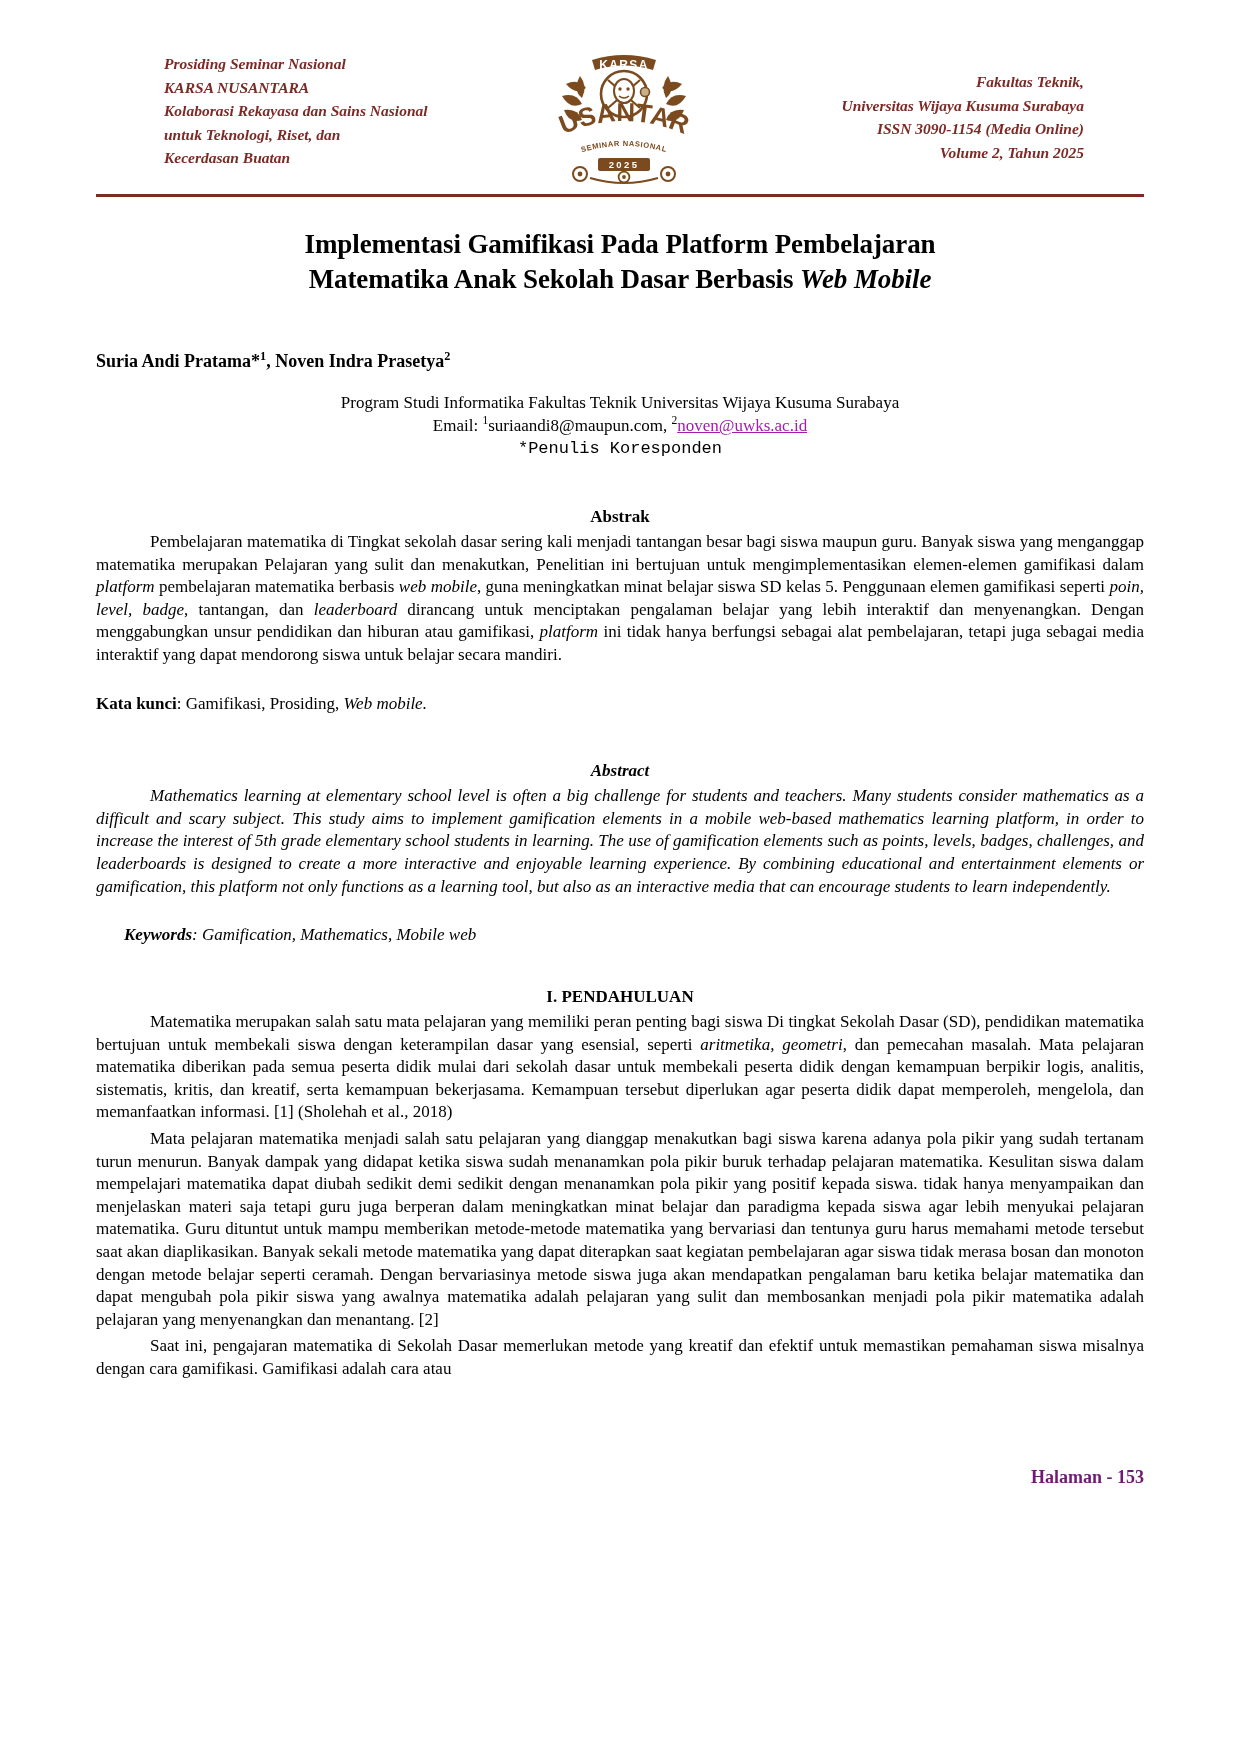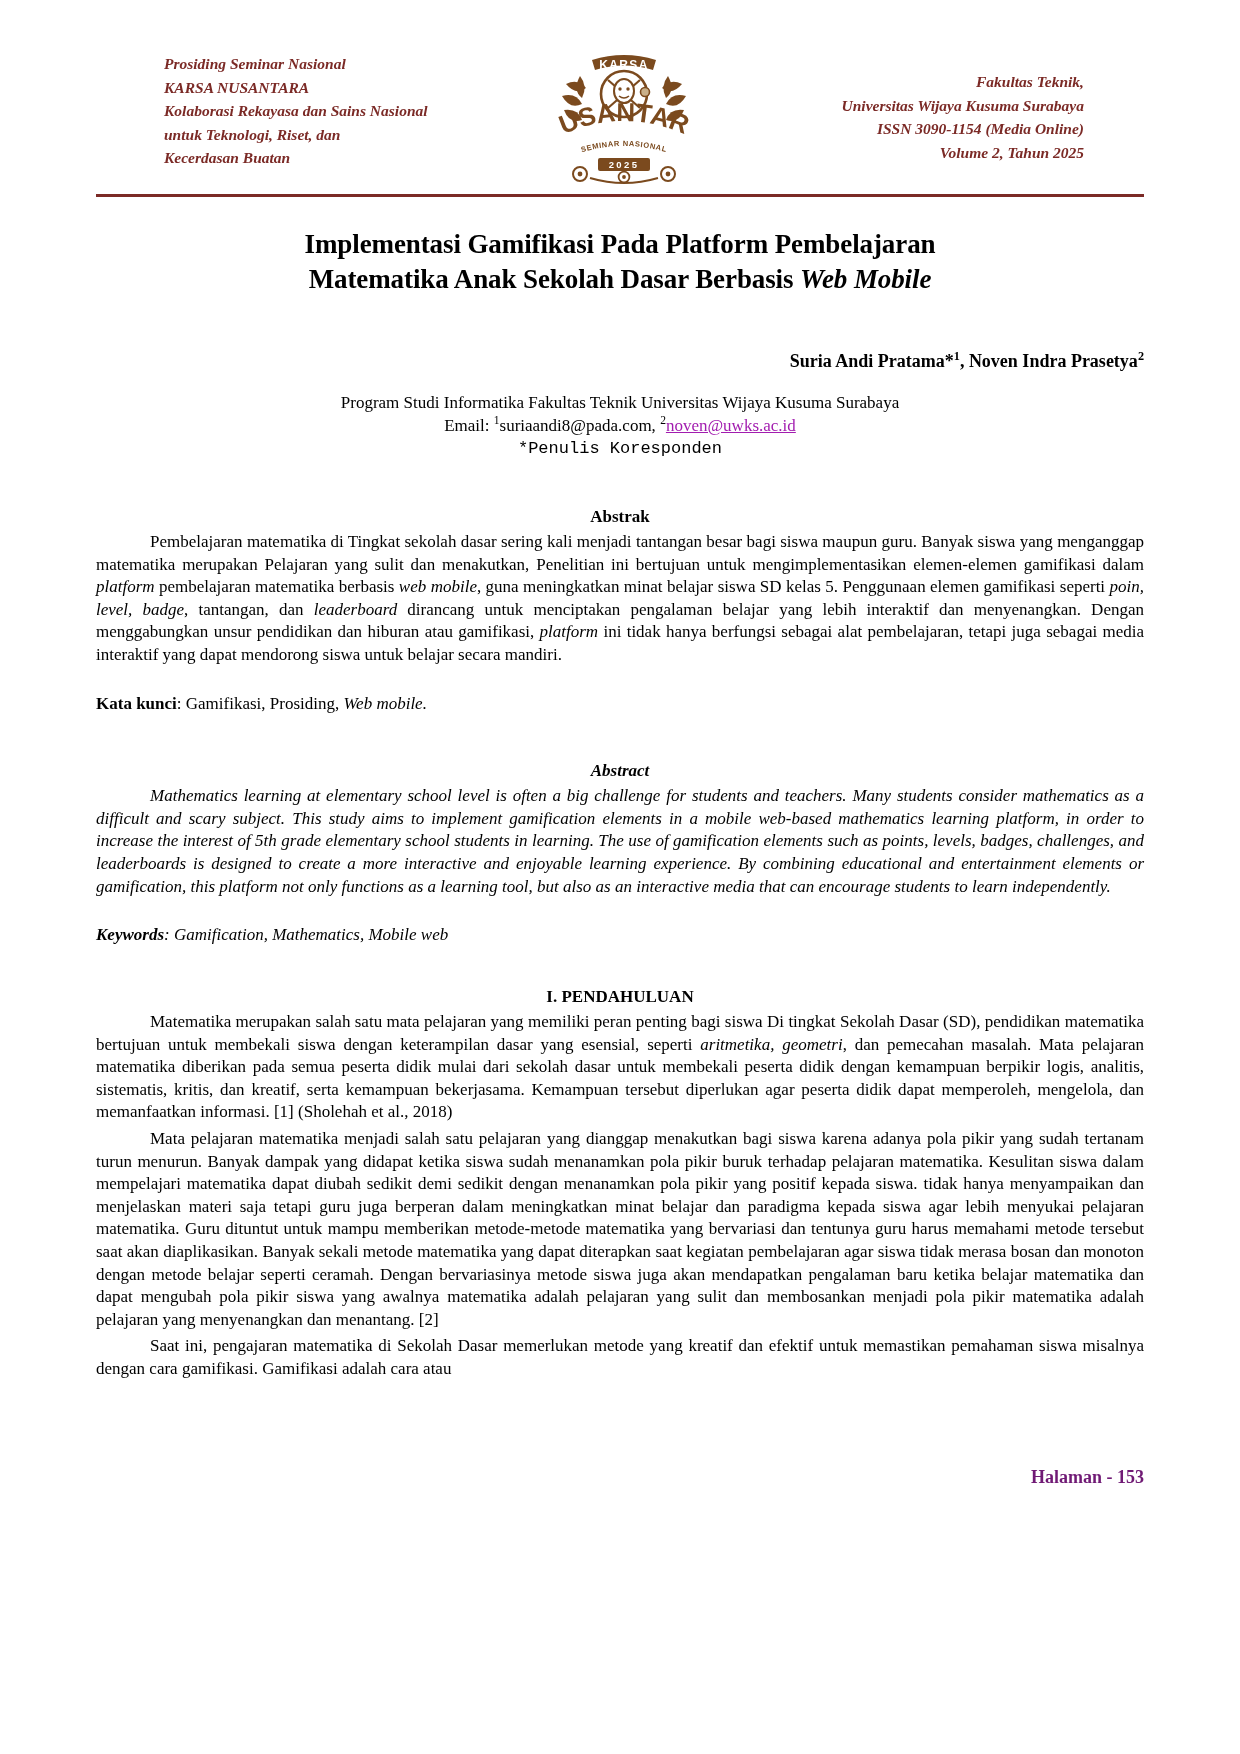--- a/index.html
+++ b/index.html
@@ -75,21 +75,21 @@
     font-size: 27px;
     font-weight: bold;
     line-height: 1.3;
     margin: 30px 54px 0 54px;
     letter-spacing: -0.1px;
   }
   .title .it { font-style: italic; }
 
   
   .authors {
-    text-align: right;
+    text-align: left;
     font-size: 18px;
     font-weight: bold;
     margin-top: 54px;
   }
   .affil {
     text-align: center;
     font-size: 17px;
     margin-top: 20px;
     line-height: 1.35;
   }
@@ -130,21 +130,21 @@
   .para .it { font-style: italic; }
 
   .kw {
     font-size: 17px;
     line-height: 1.33;
     text-align: left;
     margin-top: 26px;
   }
   .kw b { font-weight: bold; }
   .kw .it { font-style: italic; }
-  .kw.ital { font-style: italic; }
+  .kw.ital { font-style: italic; margin-left: 28px; }
   .kw.ital b { font-style: italic; font-weight: bold; }
 
   .pendahuluan {
     text-align: center;
     font-weight: bold;
     font-size: 17px;
     margin-top: 40px;
   }
 
   
@@ -234,21 +234,21 @@
   <div class="title">
     <span>Implementasi Gamifikasi Pada Platform Pembelajaran</span><br>
     <span>Matematika Anak Sekolah Dasar Berbasis </span><span class="it">Web Mobile</span>
   </div>
 
   <div class="authors">
     <span>Suria Andi Pratama*</span><sup>1</sup><span>, Noven Indra Prasetya</span><sup>2</sup>
   </div>
   <div class="affil">Program Studi Informatika Fakultas Teknik Universitas Wijaya Kusuma Surabaya</div>
   <div class="email-line">
-    <span>Email: </span><sup>1</sup><span>suriaandi8@pada.com, </span><sup>2</sup><a class="maillink" href="#">noven@uwks.ac.id</a>
+    <span>Email: </span><sup>1</sup><span>suriaandi8@maupun.com, </span><sup>2</sup><a class="maillink" href="#">noven@uwks.ac.id</a>
   </div>
   <div class="corres">*Penulis Koresponden</div>
 
   <div class="sec-head">Abstrak</div>
   <div class="para">
     <span>Pembelajaran matematika di Tingkat sekolah dasar sering kali menjadi tantangan besar bagi siswa maupun guru. Banyak siswa yang menganggap matematika merupakan Pelajaran yang sulit dan menakutkan, Penelitian ini bertujuan untuk mengimplementasikan elemen-elemen gamifikasi dalam </span><span class="it">platform</span><span> pembelajaran matematika berbasis </span><span class="it">web mobile</span><span>, guna meningkatkan minat belajar siswa SD kelas 5. Penggunaan elemen gamifikasi seperti </span><span class="it">poin, level, badge</span><span>, tantangan, dan </span><span class="it">leaderboard</span><span> dirancang untuk menciptakan pengalaman belajar yang lebih interaktif dan menyenangkan. Dengan menggabungkan unsur pendidikan dan hiburan atau gamifikasi, </span><span class="it">platform</span><span> ini tidak hanya berfungsi sebagai alat pembelajaran, tetapi juga sebagai media interaktif yang dapat mendorong siswa untuk belajar secara mandiri.</span>
   </div>
 
   <div class="kw">
     <b>Kata kunci</b><span>: Gamifikasi, Prosiding, </span><span class="it">Web mobile.</span>

